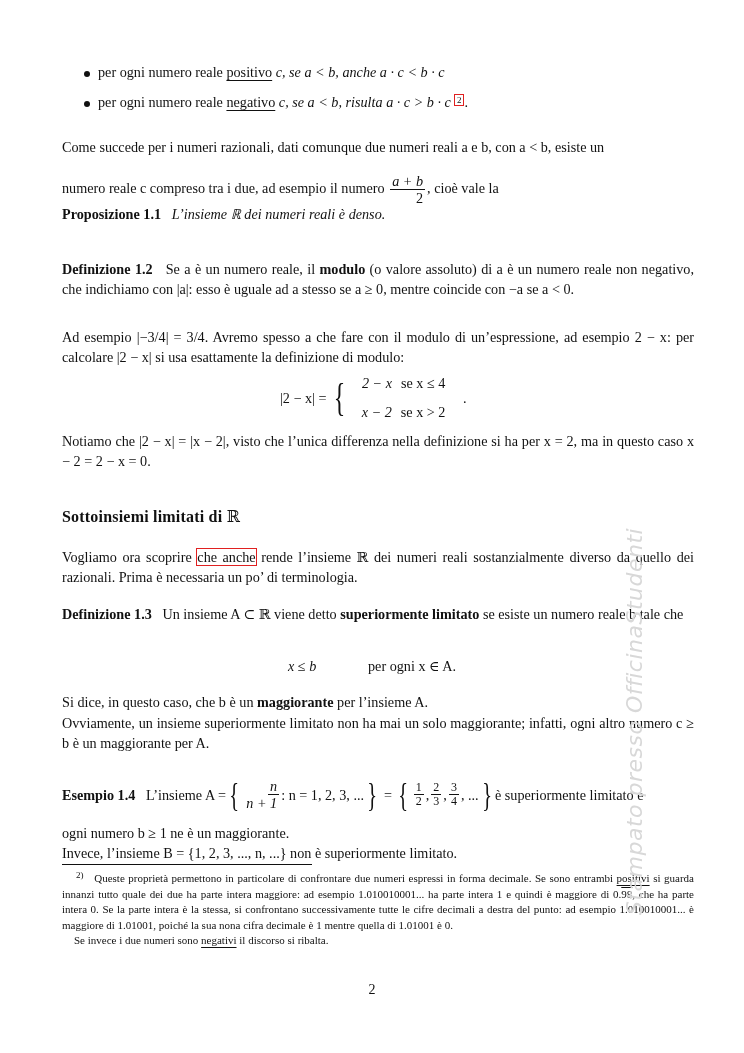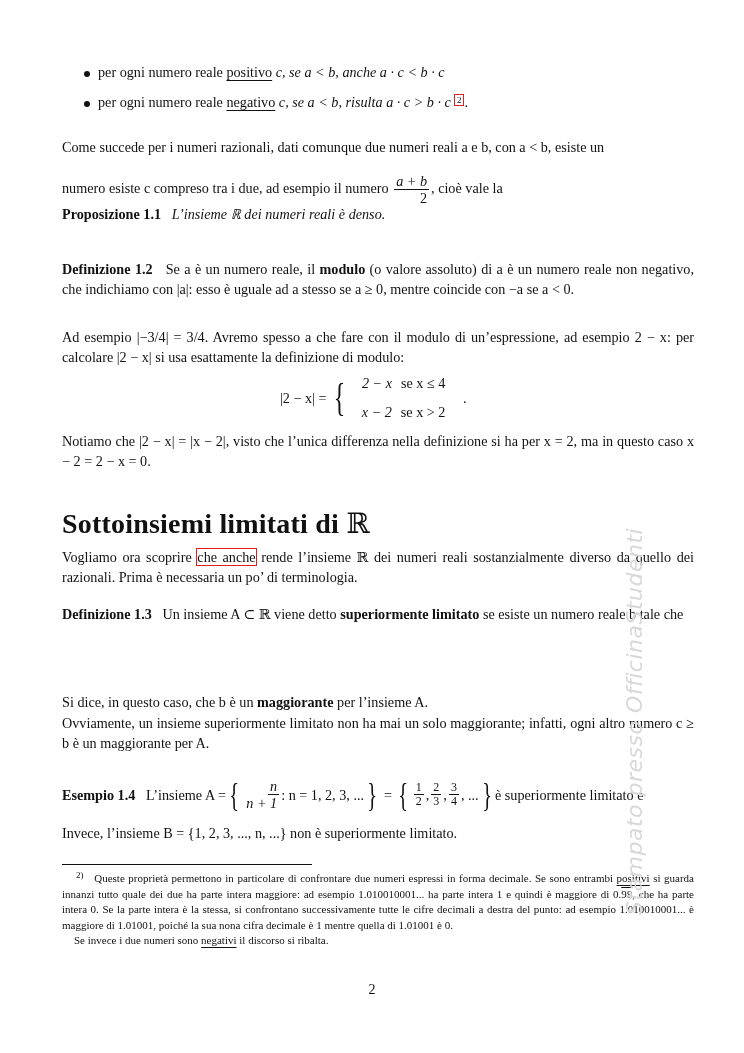--- a/index.html
+++ b/index.html
@@ -16,21 +16,21 @@
   .u { text-decoration: underline; text-underline-offset: 3px; }
   .bullet { position: absolute; left: 84px; }
   .bullet .dot { display: inline-block; width: 6px; height: 6px; border-radius: 50%; background: #111; margin-right: 8px; vertical-align: middle; }
   .fnref { display: inline-block; border: 1.4px solid #e02020; font-size: 9px; line-height: 10px; padding: 0 2px; color: #111; vertical-align: 4px; margin-left: 3px; cursor: pointer; }
   .linkbox { outline: 1.5px solid #e02020; outline-offset: 0px; cursor: pointer; }
   .frac { display: inline-flex; flex-direction: column; align-items: flex-end; vertical-align: middle; margin: 12px 2px; line-height: 16px; }
   .frac .num { border-bottom: 1px solid #111; padding: 0 2px; font-style: italic; }
   .frac .den { padding: 0 2px; }
   .frac.small { font-size: 12px; line-height: 13px; }
   .center { position: absolute; text-align: center; }
-  .heading { position: absolute; left: 62px; top: 507px; font-family: "Liberation Serif", "DejaVu Serif", serif; font-size: 28px; font-weight: bold; letter-spacing: 0.2px; }
+  .heading { position: absolute; left: 62px; top: 507px; font-family: "Liberation Serif", "DejaVu Serif", serif; font-size: 16px; font-weight: bold; letter-spacing: 0.2px; }
   .bb { font-family: "DejaVu Serif", serif; font-weight: normal; }
   .brace { font-size: 40px; line-height: 40px; vertical-align: middle; font-weight: 100; transform: scaleX(0.6); display: inline-block; }
   .cases { display: inline-block; vertical-align: middle; line-height: 18px; }
   .footrule { position: absolute; left: 62px; top: 864px; width: 250px; border-top: 1px solid #111; }
   .foot { position: absolute; left: 62px; width: 632px; font-family: "Liberation Serif", "DejaVu Serif", serif; font-size: 11px; line-height: 15.5px; text-align: justify; }
   .pagenum { position: absolute; top: 982px; left: 0; width: 744px; text-align: center; font-family: "Liberation Serif", serif; font-size: 14px; }
   .watermark { position: absolute; left: 622px; top: 915px; transform-origin: 0 0; transform: rotate(-90deg); font-family: "DejaVu Sans", sans-serif; font-style: italic; font-size: 22px; color: #d8d8d8; white-space: nowrap; letter-spacing: 0.5px; }
   .overline { text-decoration: overline; }
 </style>
 </head>
@@ -41,21 +41,21 @@
   <div class="bullet txt" style="top:62px;">
     <span class="dot"></span><span>per ogni numero reale </span><span class="u">positivo</span><span class="m"> c, se a &lt; b, anche a · c &lt; b · c</span>
   </div>
   <div class="bullet txt" style="top:92px;">
     <span class="dot"></span><span>per ogni numero reale </span><span class="u">negativo</span><span class="m"> c, se a &lt; b, risulta a · c &gt; b · c</span><span class="fnref">2</span><span>.</span>
   </div>
 
   <div class="blk txt" style="top:137px;">
     <div>Come succede per i numeri razionali, dati comunque due numeri reali a e b, con a &lt; b, esiste un</div>
     <div style="margin-top:4px;">
-      <span>numero esiste c compreso tra i due, ad esempio il numero </span><span class="frac">
+      <span>numero reale c compreso tra i due, ad esempio il numero </span><span class="frac">
           <span class="num">a + b</span>
           <span class="den">2</span>
         </span><span>, cioè vale la</span>
     </div>
   </div>
 
   <div class="blk txt" style="top:204px;">
     <span class="b">Proposizione 1.1</span>&nbsp;&nbsp;&nbsp;<span class="m">L’insieme ℝ dei numeri reali è denso.</span>
   </div>
 
@@ -86,20 +86,23 @@
   </div>
 
   <div class="blk txt" style="top:547px;">
     <span>Vogliamo ora scoprire </span><span class="linkbox">che anche</span><span> rende l’insieme ℝ dei numeri reali sostanzialmente diverso da quello dei razionali. Prima è necessaria un po’ di terminologia.</span>
   </div>
 
   <div class="blk txt" style="top:604px;">
     <span class="b">Definizione 1.3</span>&nbsp;&nbsp;&nbsp;<span>Un insieme A ⊂ ℝ viene detto </span><span class="b">superiormente limitato</span><span> se esiste un numero reale b tale che</span>
   </div>
 
+  <div class="txt" style="position:absolute; left:288px; top:656px;">
+    <span class="m" style="display:inline-block; width:80px;">x ≤ b</span><span>per ogni x ∈ A.</span>
+  </div>
 
   <div class="blk txt" style="top:692px;">
     <span>Si dice, in questo caso, che b è un </span><span class="b">maggiorante</span><span> per l’insieme A.</span>
   </div>
 
   <div class="blk txt" style="top:713px;">
     <span>Ovviamente, un insieme superiormente limitato non ha mai un solo maggiorante; infatti, ogni altro numero c ≥ b è un maggiorante per A.</span>
   </div>
 
   <div class="blk txt" style="top:766px;">
@@ -123,20 +126,21 @@
           <span class="num" style="font-style:normal">2</span>
           <span class="den">3</span>
         </span>,
       <span class="frac small">
           <span class="num" style="font-style:normal">3</span>
           <span class="den">4</span>
         </span>,&nbsp;<span>...</span>
       <span class="brace" style="font-size:34px;">}</span>
       <span>è superiormente limitato e</span>
     </div>
+    <div>ogni numero b ≥ 1 ne è un maggiorante.</div>
     <div>Invece, l’insieme B = {1, 2, 3, ..., n, ...} non è superiormente limitato.</div>
   </div>
 
   <div class="footrule"></div>
   <div class="foot" style="top:868px;">
     <span style="margin-left:14px; font-size:9px; vertical-align:4px;">2)</span>&nbsp;&nbsp;&nbsp;<span>Queste proprietà permettono in particolare di confrontare due numeri espressi in forma decimale. Se sono entrambi </span><span class="u">positivi</span><span> si guarda innanzi tutto quale dei due ha parte intera maggiore: ad esempio 1.010010001... ha parte intera 1 e quindi è maggiore di 0.</span><span class="overline">98</span><span>, che ha parte intera 0. Se la parte intera è la stessa, si confrontano successivamente tutte le cifre decimali a destra del punto: ad esempio 1.010010001... è maggiore di 1.01001, poiché la sua nona cifra decimale è 1 mentre quella di 1.01001 è 0.</span>
     <div style="text-indent:12px;"><span>Se invece i due numeri sono </span><span class="u">negativi</span><span> il discorso si ribalta.</span></div>
   </div>
 
   <div class="pagenum">2</div>

